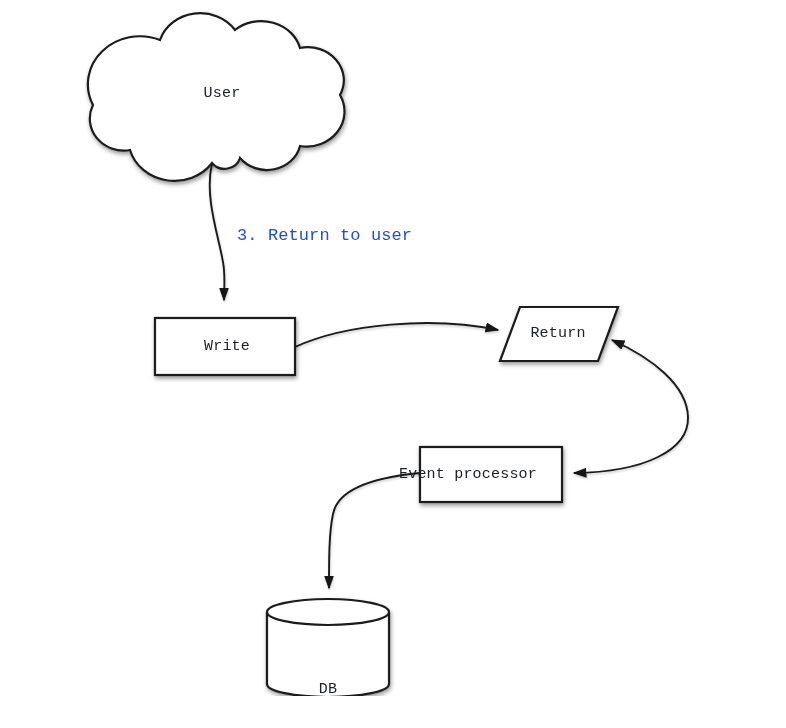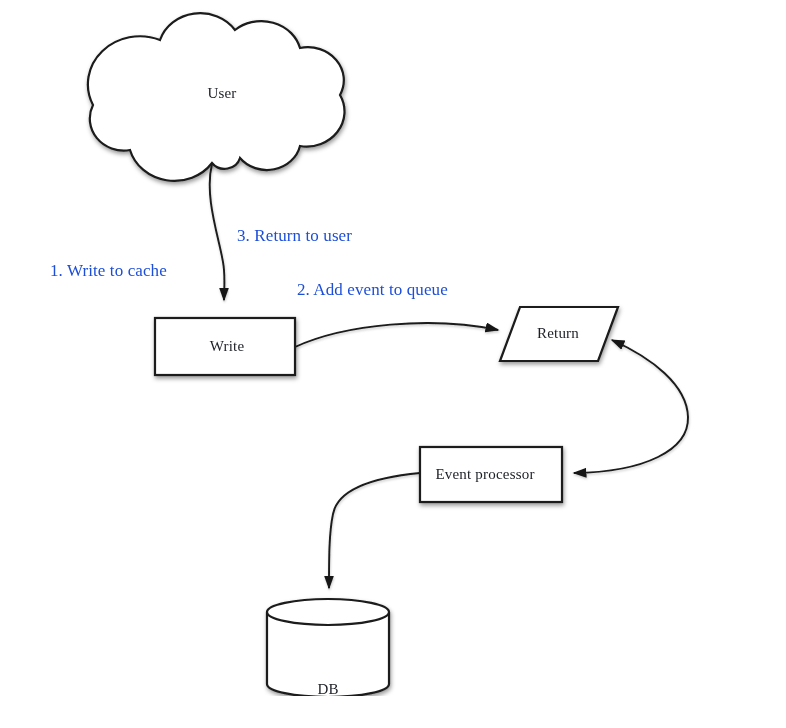--- a/index.html
+++ b/index.html
@@ -6,21 +6,21 @@
     margin: 0;
     padding: 0;
     background: #ffffff;
   }
   #canvas {
     position: relative;
     width: 786px;
     height: 696px;
     background: #ffffff;
     overflow: hidden;
-    font-family: Liberation Serif, serif;
+    font-family: Liberation Mono, monospace;
   }
   #diagram-svg {
     position: absolute;
     left: 0;
     top: 0;
   }
   .node-label {
     position: absolute;
     transform: translate(-50%, 0);
     font-size: 15px;
@@ -81,20 +81,18 @@
 
     <g filter="url(#softshadow)">
       <path d="M 267,612 L 267,684 A 61 13 0 0 0 389,684 L 389,612" fill="#ffffff" stroke="#1a1a1a" stroke-width="2.2"></path>
       <ellipse cx="328" cy="612" rx="61" ry="13" fill="#ffffff" stroke="#1a1a1a" stroke-width="2.2"></ellipse>
     </g>
   </svg>
 
   <div class="node-label" style="left:222px; top:85px;">User</div>
   <div class="node-label" style="left:227px; top:338px;">Write</div>
   <div class="node-label" style="left:558px; top:325px;">Return</div>
-  <div class="node-label" style="left:485px; top:466px;">Event processor</div>
+  <div class="node-label" style="left:468px; top:466px;">Event processor</div>
   <div class="node-label" style="left:328px; top:647px;margin-top:34px;">DB</div>
 
-  <div class="step-label" style="left:50px; top:261px;">1. Write to cache</div>
-  <div class="step-label" style="left:297px; top:280px;">2. Add event to queue</div>
   <div class="step-label" style="left:237px; top:226px;">3. Return to user</div>
 
 </div>
 
 </body></html>

